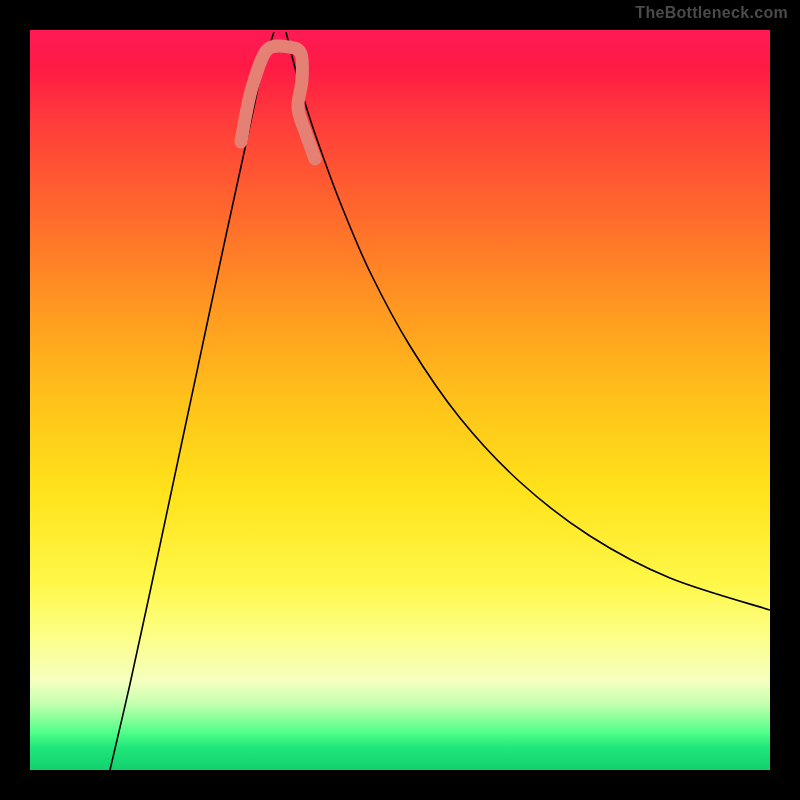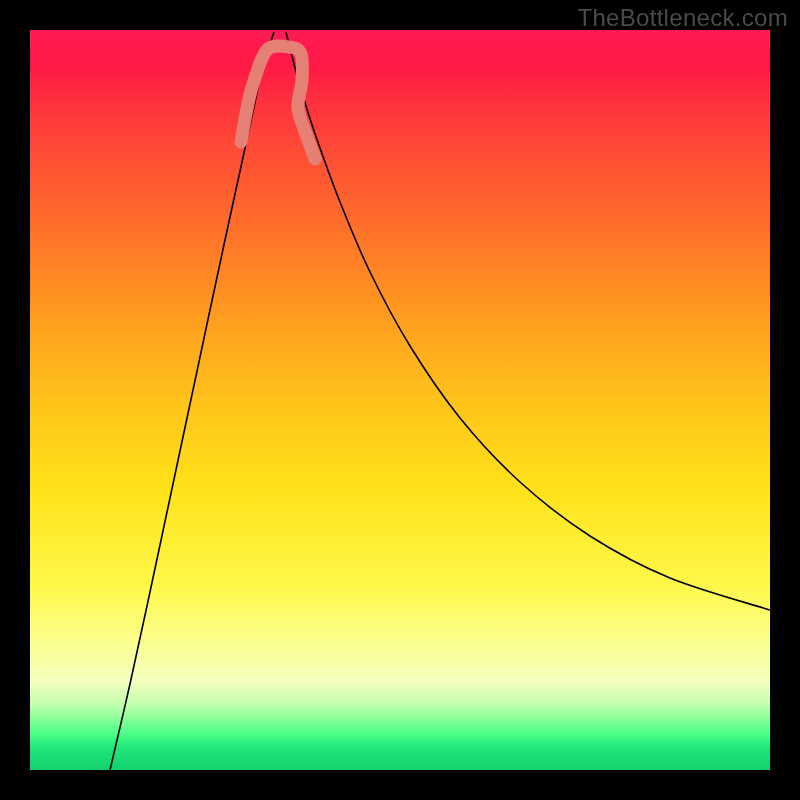--- a/index.html
+++ b/index.html
@@ -43,22 +43,22 @@
       #20e67a 97%,
       #16d872 99%,
       #14d06e 100%
     );
   }
   .watermark {
     position: absolute;
     top: 4px;
     right: 12px;
     color: #4a4a4a;
-    font-size: 24px;
-    font-weight: 400;
+    font-size: 16px;
+    font-weight: 700;
     letter-spacing: 0.3px;
     z-index: 5;
   }
   svg.curves {
     position: absolute;
     left: 0;
     top: 0;
     width: 100%;
     height: 100%;
   }

